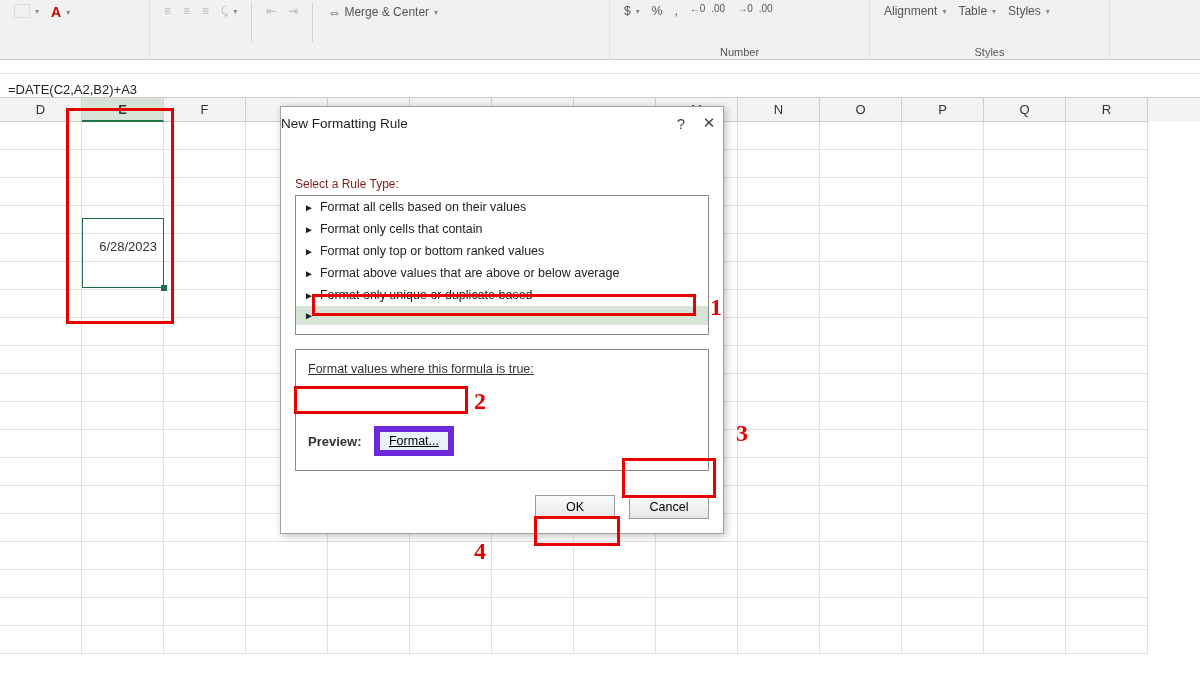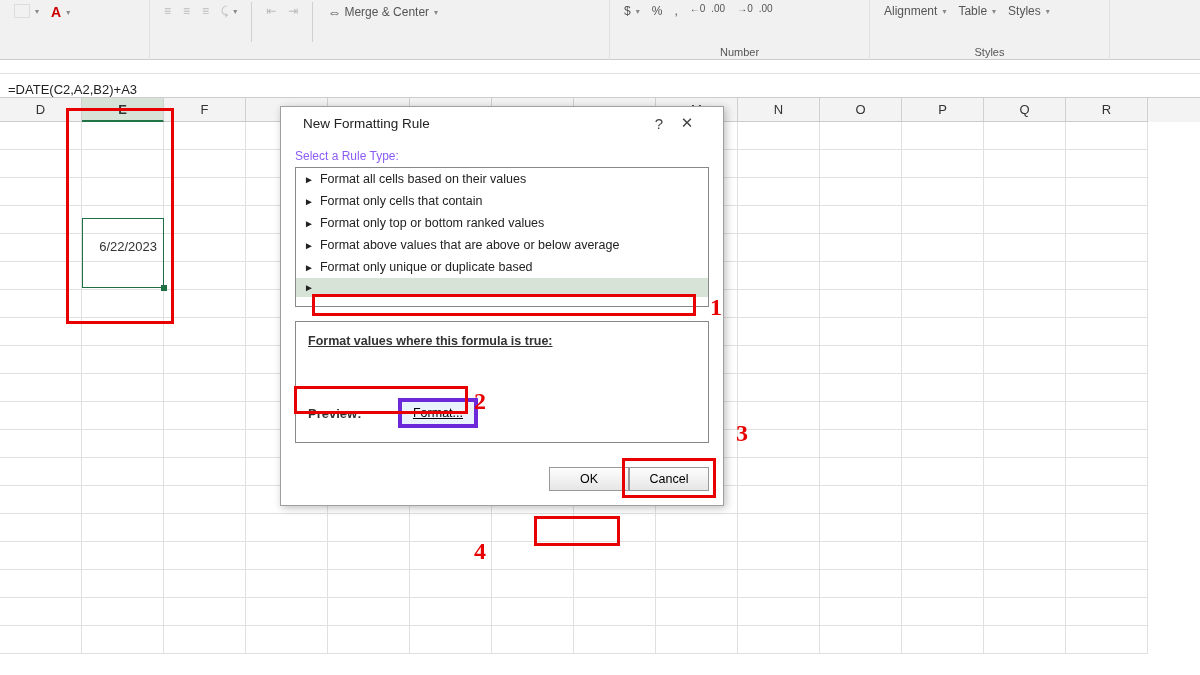--- a/index.html
+++ b/index.html
@@ -24,41 +24,41 @@
   .grid-wrap { position: absolute; top: 98px; left: 0; right: 0; bottom: 0; }
   .col-headers { display: flex; height: 24px; background: #f3f3f3; }
   .col-header { flex: 0 0 82px; border-right: 1px solid #d0d0d0; border-bottom: 1px solid #ccc; text-align: center; line-height: 24px; font-size: 13px; color: #333; }
   .col-header.sel { background: #d6e3d6; border-bottom: 2px solid #217346; font-weight: 600; }
   .rows { }
   .row { display: flex; height: 28px; }
   .cell { flex: 0 0 82px; border-right: 1px solid #e0e0e0; border-bottom: 1px solid #e0e0e0; padding: 4px 6px; font-size: 13px; text-align: right; line-height: 18px; }
 
   
   .dialog { position: absolute; left: 280px; top: 106px; width: 444px; background: #fff; border: 1px solid #a0a0a0; box-shadow: 2px 2px 8px rgba(0,0,0,0.25); }
-  .dlg-title { display: flex; align-items: center; height: 32px; padding: 0 22px; font-size: 13.5px; color: #222; }
+  .dlg-title { display: flex; align-items: center; height: 32px; padding: 0 0; font-size: 13.5px; color: #222; }
   .dlg-title .spacer { flex: 1; }
   .dlg-title .q { width: 28px; text-align: center; color: #444; font-size: 15px; cursor: default; }
   .dlg-title .x { width: 28px; text-align: center; color: #444; font-size: 15px; cursor: default; }
   .dlg-body { padding: 10px 14px 14px 14px; }
-  .sect-label { font-size: 12px; color: #8b5cf6; margin-bottom: 4px; }
+  .sect-label { font-size: 12px; color: #7f1d1d; margin-bottom: 4px; margin-top: 28px; }
   .rule-list { border: 1px solid #888; height: 140px; overflow: hidden; }
   .rule-item { padding: 4px 8px; font-size: 12.5px; color: #222; display: flex; align-items: center; gap: 6px; }
   .rule-item.sel { background: #d6e3d6; }
   .arrow { font-size: 10px; }
   .edit-sect { margin-top: 14px; }
   .edit-box { border: 1px solid #888; padding: 12px 12px 14px 12px; }
-  .edit-box .lbl { font-size: 12.5px; font-weight: 700; text-decoration: underline; margin-bottom: 10px; }
+  .edit-box .lbl { font-size: 12.5px; font-weight: 400; text-decoration: underline; margin-bottom: 10px; }
   .formula-inp { display: flex; align-items: center; border: 1px solid #777; height: 26px; }
   .formula-inp input { flex: 1; border: none; outline: none; font-size: 12.5px; padding: 0 6px; }
   .formula-inp .ref-btn { width: 24px; height: 24px; border-left: 1px solid #bbb; background: linear-gradient(#fff,#e8e8e8); display: flex; align-items: center; justify-content: center; font-size: 10px; color: #666; }
-  .preview-row { display: flex; align-items: center; margin-top: 50px; gap: 30px; }
+  .preview-row { display: flex; align-items: center; margin-top: 50px; gap: 6px; }
   .preview-row .pl { font-weight: 600; font-size: 13px; width: 60px; }
   .preview-box { flex: 1; height: 36px; background: #e8b78a; border: 1px solid #c79260; text-align: center; line-height: 36px; font-size: 15px; color: #333; }
-  .format-btn { width: 80px; height: 30px; border: 4px solid #6d28d9; background: #eaf3fb; font-size: 12.5px; text-decoration: underline; }
-  .dlg-footer { display: flex; justify-content: flex-end; gap: 0; padding: 10px 14px 14px; }
+  .format-btn { width: 80px; height: 30px; border: 6px solid #6d28d9; background: #eaf3fb; font-size: 12.5px; text-decoration: underline; }
+  .dlg-footer { display: flex; justify-content: flex-end; gap: 14px; padding: 10px 14px 14px; }
   .dlg-footer button { width: 80px; height: 24px; border: 1px solid #999; background: linear-gradient(#fdfdfd,#e6e6e6); font-size: 12.5px; }
 
   
   .callout { position: absolute; border: 3px solid #e80000; pointer-events: none; }
   .call-num { position: absolute; color: #e80000; font-family: 'Times New Roman', serif; font-size: 24px; font-weight: bold; pointer-events: none; }
 
   .cell-highlight { position: absolute; border: 1.5px solid #1e7044; pointer-events: none; }
   .cell-handle { position: absolute; width: 6px; height: 6px; background: #1e7044; }
 </style>
 </head>
@@ -217,21 +217,21 @@
         <div class="cell"></div>
         <div class="cell"></div>
         <div class="cell"></div>
         <div class="cell"></div>
         <div class="cell"></div>
         <div class="cell"></div>
         <div class="cell"></div>
       </div>
     <div class="row">
         <div class="cell"></div>
-        <div class="cell">6/22/2023</div>
+        <div class="cell">6/28/2023</div>
         <div class="cell"></div>
         <div class="cell"></div>
         <div class="cell"></div>
         <div class="cell"></div>
         <div class="cell"></div>
         <div class="cell"></div>
         <div class="cell"></div>
         <div class="cell"></div>
         <div class="cell"></div>
         <div class="cell"></div>

